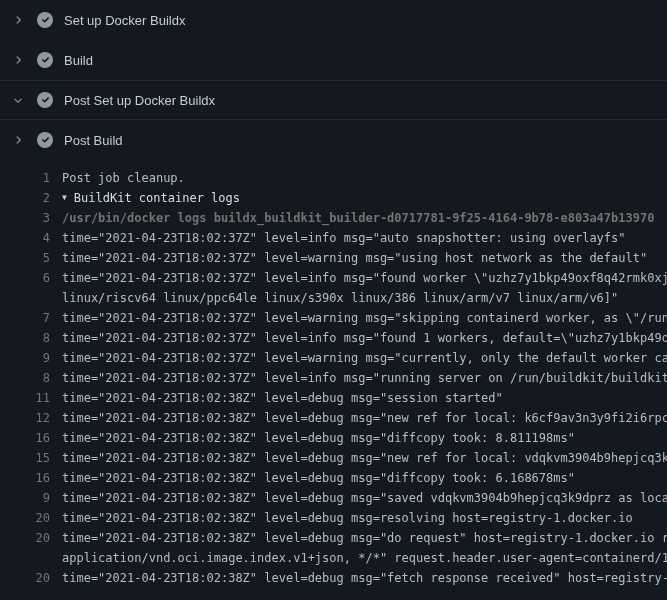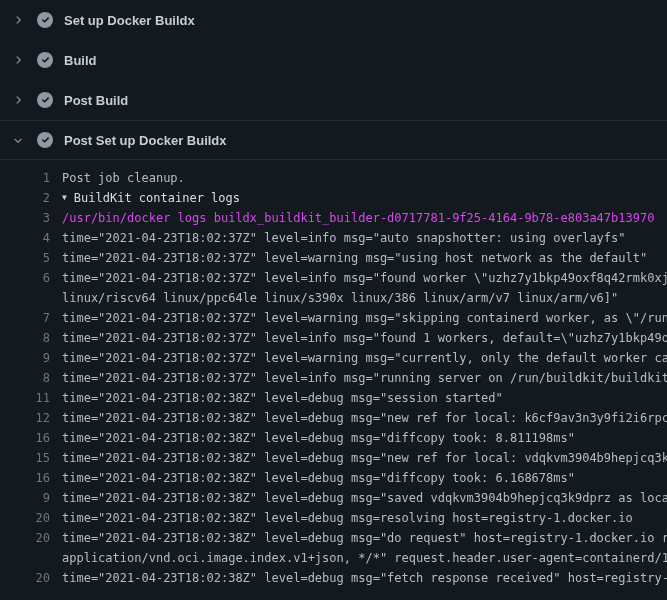--- a/index.html
+++ b/index.html
@@ -19,36 +19,36 @@
     border-top:1px solid #262c35;
     border-bottom:1px solid #262c35;
   }
   .chev {
     flex:0 0 12px; width:12px; height:12px;
     margin-right:13px;
     transition:transform .1s;
   }
   .step-row.expanded .chev { transform:rotate(90deg); }
   .check-ic { flex:0 0 16px; width:16px; height:16px; margin-right:11px; }
-  .step-label { font-size:13px; font-weight:700; color:#c6cdd5; }
+  .step-label { font-size:13px; font-weight:400; color:#c6cdd5; }
 
   .log-panel {
     padding-top:8px;
     font-family:"DejaVu Sans Mono", monospace;
     font-size:12px; line-height:20px;
     color:#b4bdc7;
   }
   .log-line { display:flex; white-space:pre; overflow:hidden; height:20px; }
   .line-num {
     flex:0 0 50px; text-align:right;
     color:#6e7681; cursor:pointer;
     user-select:none;
   }
   .line-text { flex:1; overflow:hidden; padding-left:12px; }
-  .log-line.command .line-text { color:#d946ef; }
+  .log-line.command .line-text { color:#737373;font-weight:bold; }
   .log-line.group { cursor:pointer; }
   .log-line.group .line-text { color:#d7dee6; }
   .marker {
     display:inline-block; font-size:8px;
     margin-right:7px; vertical-align:2px; color:#c6cdd5;
   }
 </style>
 </head>
 <body>
 
@@ -69,40 +69,40 @@
     <svg class="chev" viewBox="0 0 16 16">
         <path fill="#8f98a3" d="M6.22 3.22a.75.75 0 011.06 0l4.25 4.25a.75.75 0 010 1.06l-4.25 4.25a.75.75 0 11-1.06-1.06L9.94 8 6.22 4.28a.75.75 0 010-1.06z"></path>
       </svg>
     <svg class="check-ic" viewBox="0 0 16 16">
         <circle cx="8" cy="8" r="8" fill="#8f98a3"></circle>
         <path d="M11.2 6.1l-3.6 3.7-1.8-1.8" stroke="#14181f" stroke-width="1.6" fill="none" stroke-linecap="round" stroke-linejoin="round"></path>
       </svg>
     <span class="step-label">Build</span>
   </div>
 
+  <div class="step-row expanded">
+    <svg class="chev" viewBox="0 0 16 16">
+        <path fill="#8f98a3" d="M6.22 3.22a.75.75 0 011.06 0l4.25 4.25a.75.75 0 010 1.06l-4.25 4.25a.75.75 0 11-1.06-1.06L9.94 8 6.22 4.28a.75.75 0 010-1.06z"></path>
+      </svg>
+    <svg class="check-ic" viewBox="0 0 16 16">
+        <circle cx="8" cy="8" r="8" fill="#8f98a3"></circle>
+        <path d="M11.2 6.1l-3.6 3.7-1.8-1.8" stroke="#14181f" stroke-width="1.6" fill="none" stroke-linecap="round" stroke-linejoin="round"></path>
+      </svg>
+    <span class="step-label">Post Set up Docker Buildx</span>
+  </div>
+
   <div class="step-row">
     <svg class="chev" viewBox="0 0 16 16">
         <path fill="#8f98a3" d="M6.22 3.22a.75.75 0 011.06 0l4.25 4.25a.75.75 0 010 1.06l-4.25 4.25a.75.75 0 11-1.06-1.06L9.94 8 6.22 4.28a.75.75 0 010-1.06z"></path>
       </svg>
     <svg class="check-ic" viewBox="0 0 16 16">
         <circle cx="8" cy="8" r="8" fill="#8f98a3"></circle>
         <path d="M11.2 6.1l-3.6 3.7-1.8-1.8" stroke="#14181f" stroke-width="1.6" fill="none" stroke-linecap="round" stroke-linejoin="round"></path>
       </svg>
     <span class="step-label">Post Build</span>
-  </div>
-
-  <div class="step-row expanded">
-    <svg class="chev" viewBox="0 0 16 16">
-        <path fill="#8f98a3" d="M6.22 3.22a.75.75 0 011.06 0l4.25 4.25a.75.75 0 010 1.06l-4.25 4.25a.75.75 0 11-1.06-1.06L9.94 8 6.22 4.28a.75.75 0 010-1.06z"></path>
-      </svg>
-    <svg class="check-ic" viewBox="0 0 16 16">
-        <circle cx="8" cy="8" r="8" fill="#8f98a3"></circle>
-        <path d="M11.2 6.1l-3.6 3.7-1.8-1.8" stroke="#14181f" stroke-width="1.6" fill="none" stroke-linecap="round" stroke-linejoin="round"></path>
-      </svg>
-    <span class="step-label">Post Set up Docker Buildx</span>
   </div>
 
 </div>
 
 <div class="log-panel" id="log-lines">
     <div class="log-line plain">
     <span class="line-num">1</span>
     <span class="line-text">Post job cleanup.</span>
   </div>
     <div class="log-line group">

